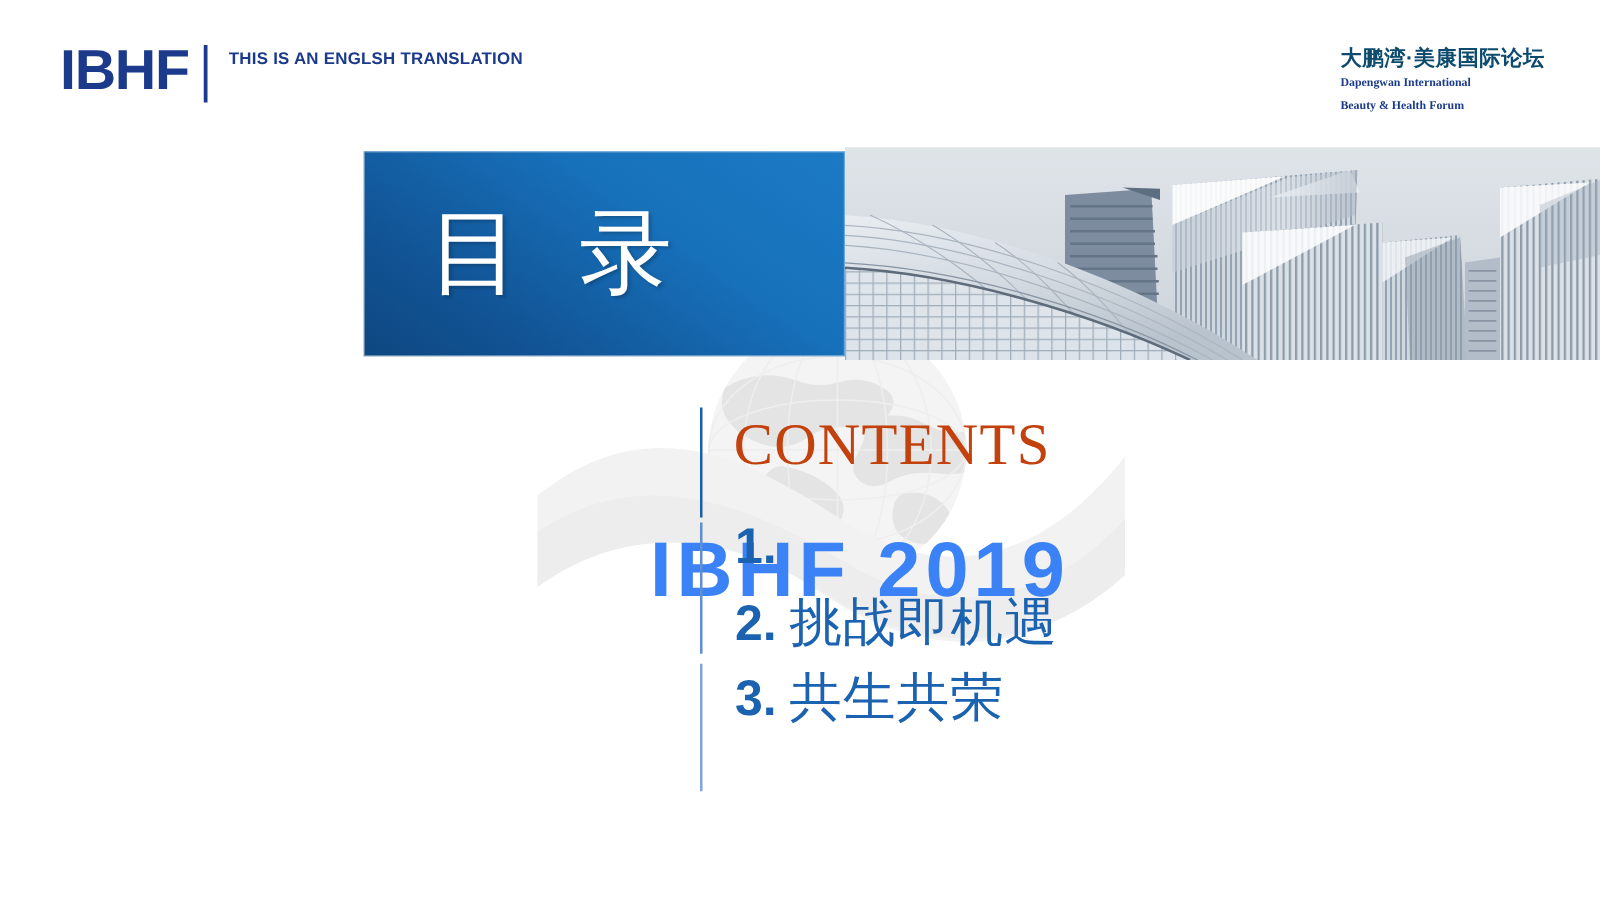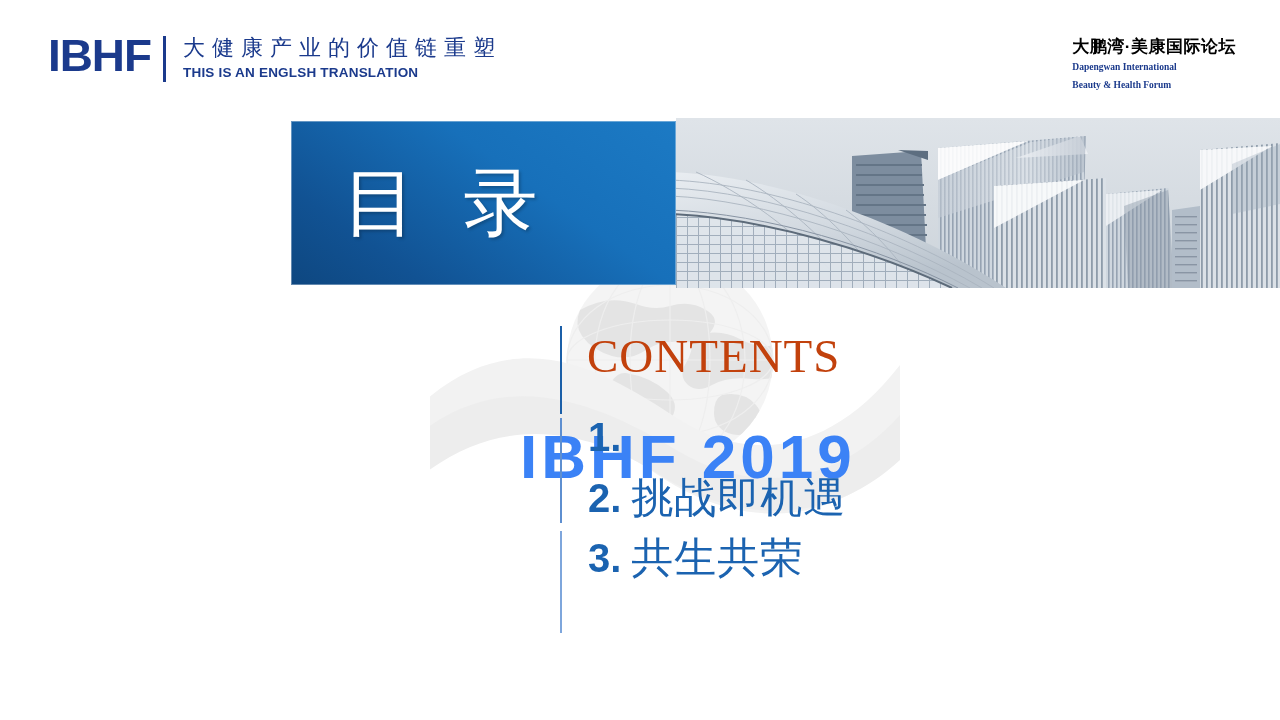--- a/index.html
+++ b/index.html
@@ -72,21 +72,21 @@
   .header-right {
     position: absolute;
     right: 44px;
     top: 36px;
     text-align: left;
   }
   .forum-cn {
     font-family: "Liberation Sans", "DejaVu Sans", sans-serif;
     font-size: 17px;
     font-weight: bold;
-    color: #000000;
+    color: #0c4a6e;
     letter-spacing: 0.5px;
     line-height: 21px;
     white-space: nowrap;
   }
   .forum-en {
     font-family: Liberation Serif, serif;
     font-size: 9.5px;
     font-weight: bold;
     color: #1B3A8C;
     line-height: 12.5px;
@@ -216,21 +216,20 @@
 </style>
 </head>
 <body>
 
 <div class="slide">
 
   <div class="header-left">
     <span class="ibhf-logo">IBHF</span>
     <span class="logo-divider"></span>
     <div class="header-text-block">
-      <div class="header-cn">大健康产业的价值链重塑</div>
       <div class="header-en">THIS IS AN ENGLSH TRANSLATION</div>
     </div>
   </div>
 
   <div class="header-right">
     <div class="forum-cn">大鹏湾·美康国际论坛</div>
     <div class="forum-en">Dapengwan International</div>
     <div class="forum-en" style="margin-top:5px">Beauty &amp; Health Forum</div>
   </div>
 

